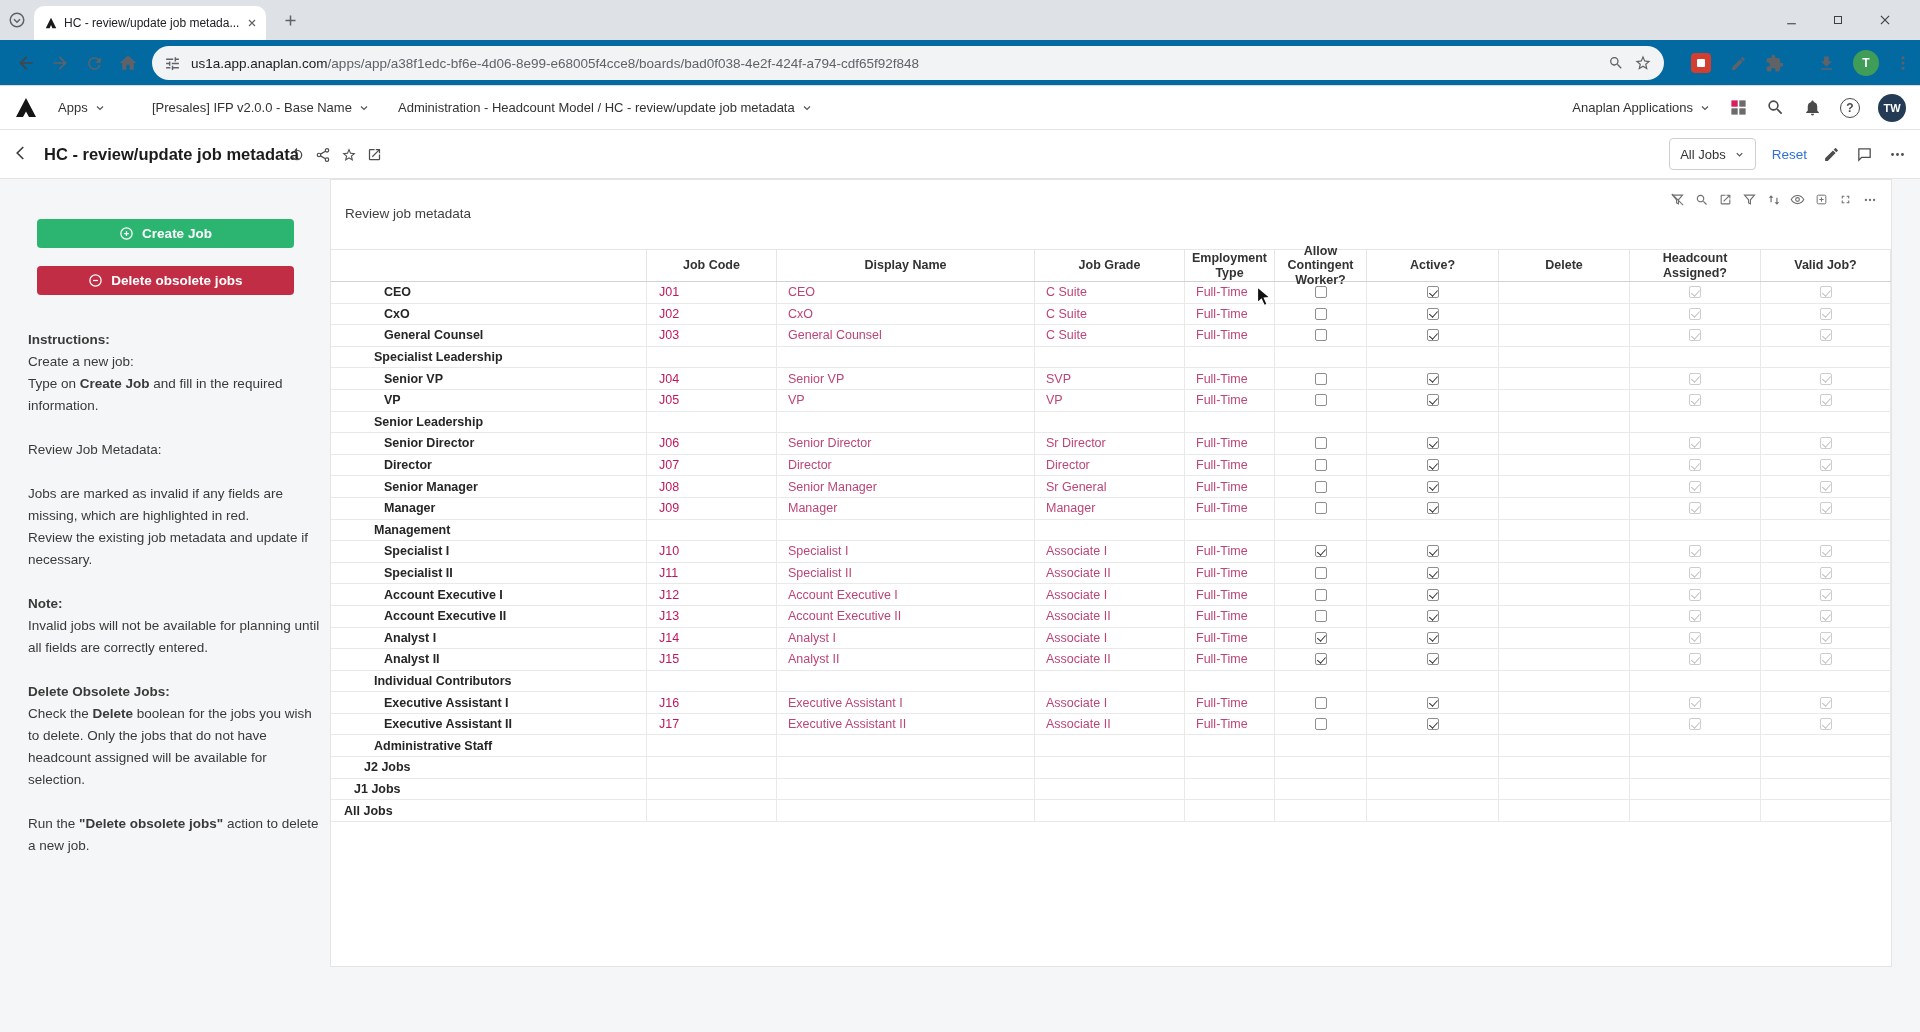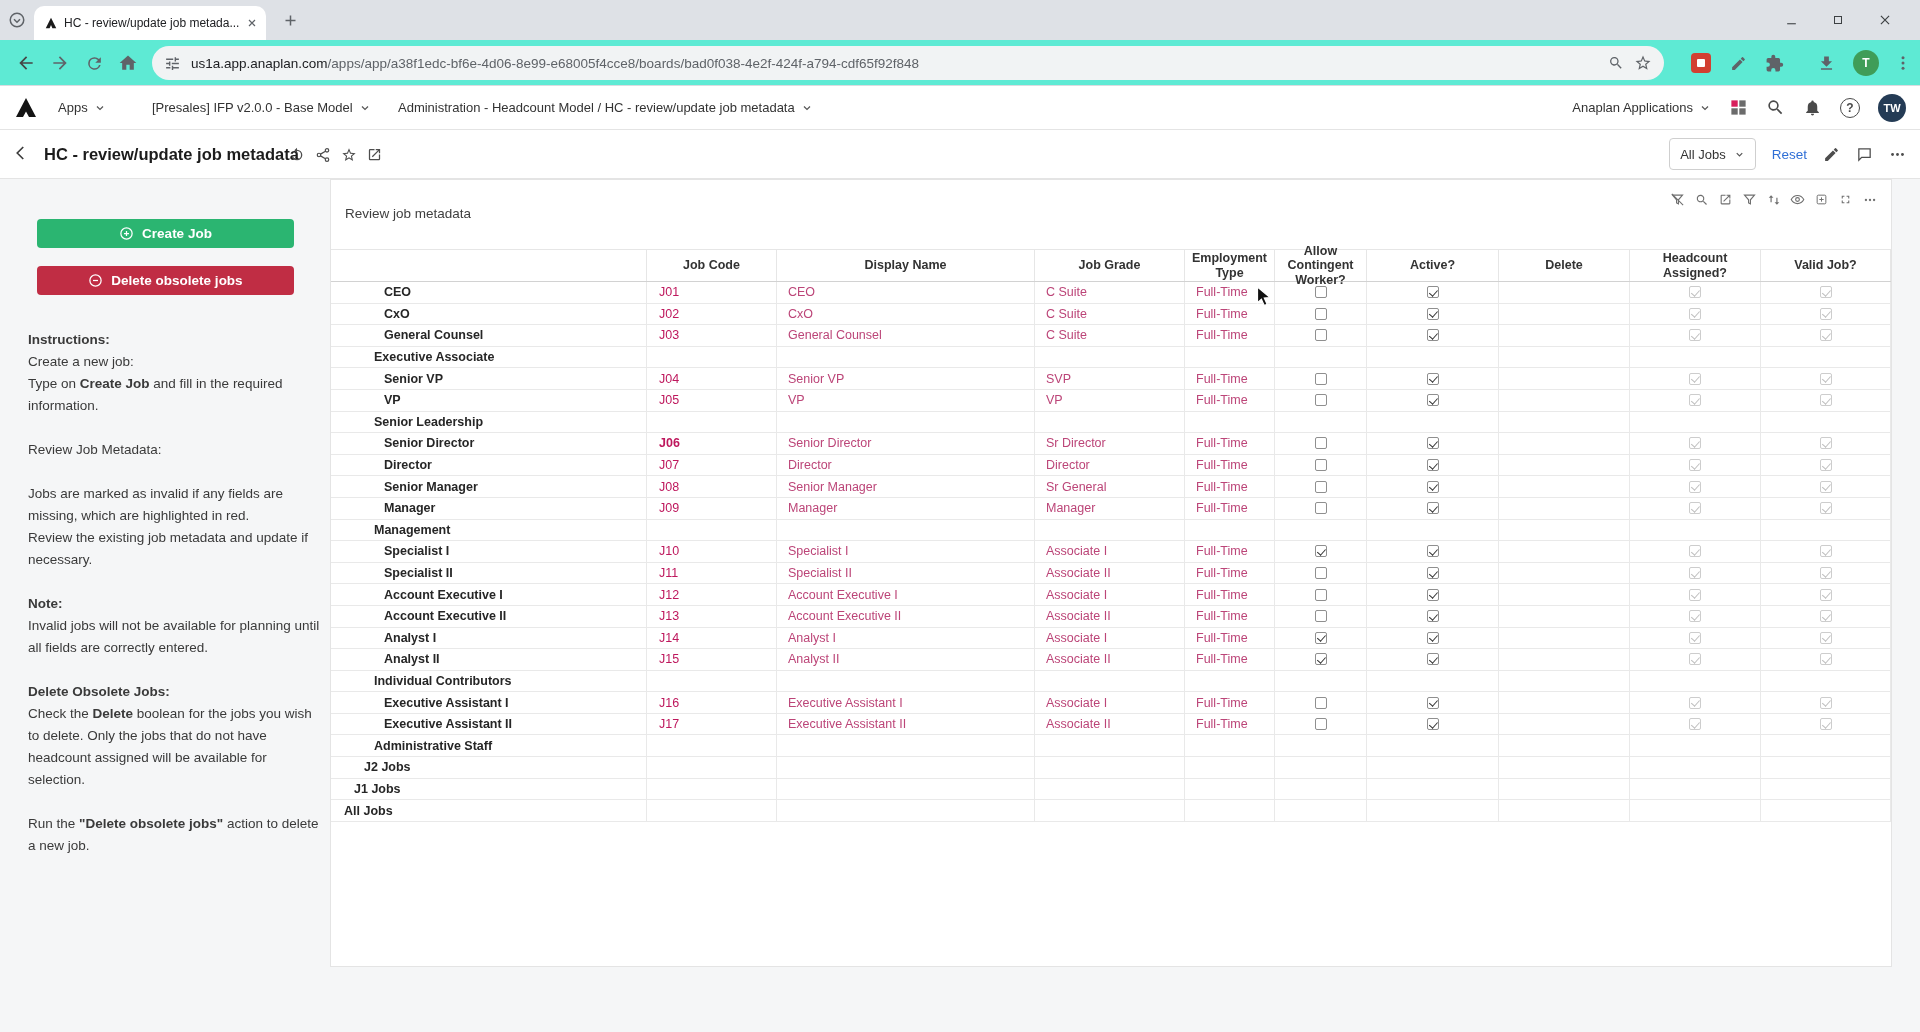--- a/index.html
+++ b/index.html
@@ -11,21 +11,21 @@
 
   
   #tabstrip{position:absolute;left:0;top:0;width:1920px;height:40px;background:#dee1e6}
   #tabsearch{position:absolute;left:8px;top:11px;width:18px;height:18px}
   #tab{position:absolute;left:34px;top:6px;width:232px;height:34px;background:#fff;
        border-radius:10px 10px 0 0;display:flex;align-items:center;padding:0 8px 0 10px;box-sizing:border-box}
   #tab .ttl{flex:1;font-size:12px;color:#202124;white-space:nowrap;overflow:hidden;margin:0 6px}
   #newtab{position:absolute;left:282px;top:12px;width:16px;height:16px}
   .winbtn{position:absolute;top:8px;width:30px;height:24px}
   
-  #navbar{position:absolute;left:0;top:40px;width:1920px;height:46px;background:#5eead4;border-bottom:1px solid #dadce0;box-sizing:border-box}
+  #navbar{position:absolute;left:0;top:40px;width:1920px;height:46px;background:#0369a1;border-bottom:1px solid #dadce0;box-sizing:border-box}
   .nbtn{position:absolute;top:9px;width:28px;height:28px;border-radius:50%;display:flex;align-items:center;justify-content:center}
   #omnibox{position:absolute;left:152px;top:6px;width:1512px;height:34px;background:#f1f3f4;border-radius:17px;
            display:flex;align-items:center;padding:0 12px;box-sizing:border-box;gap:10px}
   #urltext{flex:1;font-size:13.5px;white-space:nowrap;overflow:hidden}
   #urltext .dom{color:#202124}
   #urltext .path{color:#5f6368}
   .extbtn{position:absolute;top:12px;width:22px;height:22px}
   #redext{position:absolute;left:1691px;top:13px;width:20px;height:20px;border-radius:4px;background:#d23f31;display:flex;align-items:center;justify-content:center}
   #redext i{width:8px;height:8px;background:#fff;border-radius:1px}
   #profilebtn{position:absolute;left:1853px;top:10px;width:26px;height:26px;border-radius:50%;
@@ -203,21 +203,21 @@
         <path d="M2 21L12 2l10 19h-7l-3-5.6L9 21z" fill="#141414"></path>
       </svg>
   </span>
   <span class="navgrp" style="left:58px">
     <span>Apps</span>
     <svg width="12" height="12" viewBox="0 0 24 24" fill="none" stroke="#555" stroke-width="2.4">
         <path d="M6 9l6 6 6-6"></path>
       </svg>
   </span>
   <span class="navgrp" style="left:152px">
-    <span>[Presales] IFP v2.0.0 - Base Model</span>
+    <span>[Presales] IFP v2.0.0 - Base Name</span>
     <svg width="12" height="12" viewBox="0 0 24 24" fill="none" stroke="#555" stroke-width="2.4">
         <path d="M6 9l6 6 6-6"></path>
       </svg>
   </span>
   <span class="navgrp" style="left:398px">
     <span>Administration - Headcount Model / HC - review/update job metadata</span>
     <svg width="12" height="12" viewBox="0 0 24 24" fill="none" stroke="#555" stroke-width="2.4">
         <path d="M6 9l6 6 6-6"></path>
       </svg>
   </span>
@@ -463,21 +463,21 @@
             </div>
             <div class="td chk" style="width: 131px;"></div>
             <div class="td chk" style="width: 131px;">
               <span class="cb disabled"></span>
             </div>
             <div class="td chk" style="width: 130px;">
               <span class="cb disabled"></span>
             </div>
           </div>
           <div class="tr grp">
-            <div class="td lbl" style="width: 316px; padding-left: 43px;">Executive Associate</div>
+            <div class="td lbl" style="width: 316px; padding-left: 43px;">Specialist Leadership</div>
             <div class="td code" style="width: 130px;"></div>
             <div class="td pink" style="width: 258px;"></div>
             <div class="td pink" style="width: 150px;"></div>
             <div class="td pink" style="width: 90px;"></div>
             <div class="td chk" style="width: 92px;"></div>
             <div class="td chk" style="width: 132px;"></div>
             <div class="td chk" style="width: 131px;"></div>
             <div class="td chk" style="width: 131px;"></div>
             <div class="td chk" style="width: 130px;"></div>
           </div>
@@ -528,21 +528,21 @@
             <div class="td pink" style="width: 150px;"></div>
             <div class="td pink" style="width: 90px;"></div>
             <div class="td chk" style="width: 92px;"></div>
             <div class="td chk" style="width: 132px;"></div>
             <div class="td chk" style="width: 131px;"></div>
             <div class="td chk" style="width: 131px;"></div>
             <div class="td chk" style="width: 130px;"></div>
           </div>
           <div class="tr">
             <div class="td lbl" style="width: 316px; padding-left: 53px;">Senior Director</div>
-            <div class="td code" style="width: 130px; font-weight: bold;">J06</div>
+            <div class="td code" style="width: 130px;">J06</div>
             <div class="td pink" style="width: 258px;">Senior Director</div>
             <div class="td pink" style="width: 150px;">Sr Director</div>
             <div class="td pink" style="width: 90px;">Full-Time</div>
             <div class="td chk" style="width: 92px;">
               <span class="cb unchecked"></span>
             </div>
             <div class="td chk" style="width: 132px;">
               <span class="cb checked"></span>
             </div>
             <div class="td chk" style="width: 131px;"></div>

